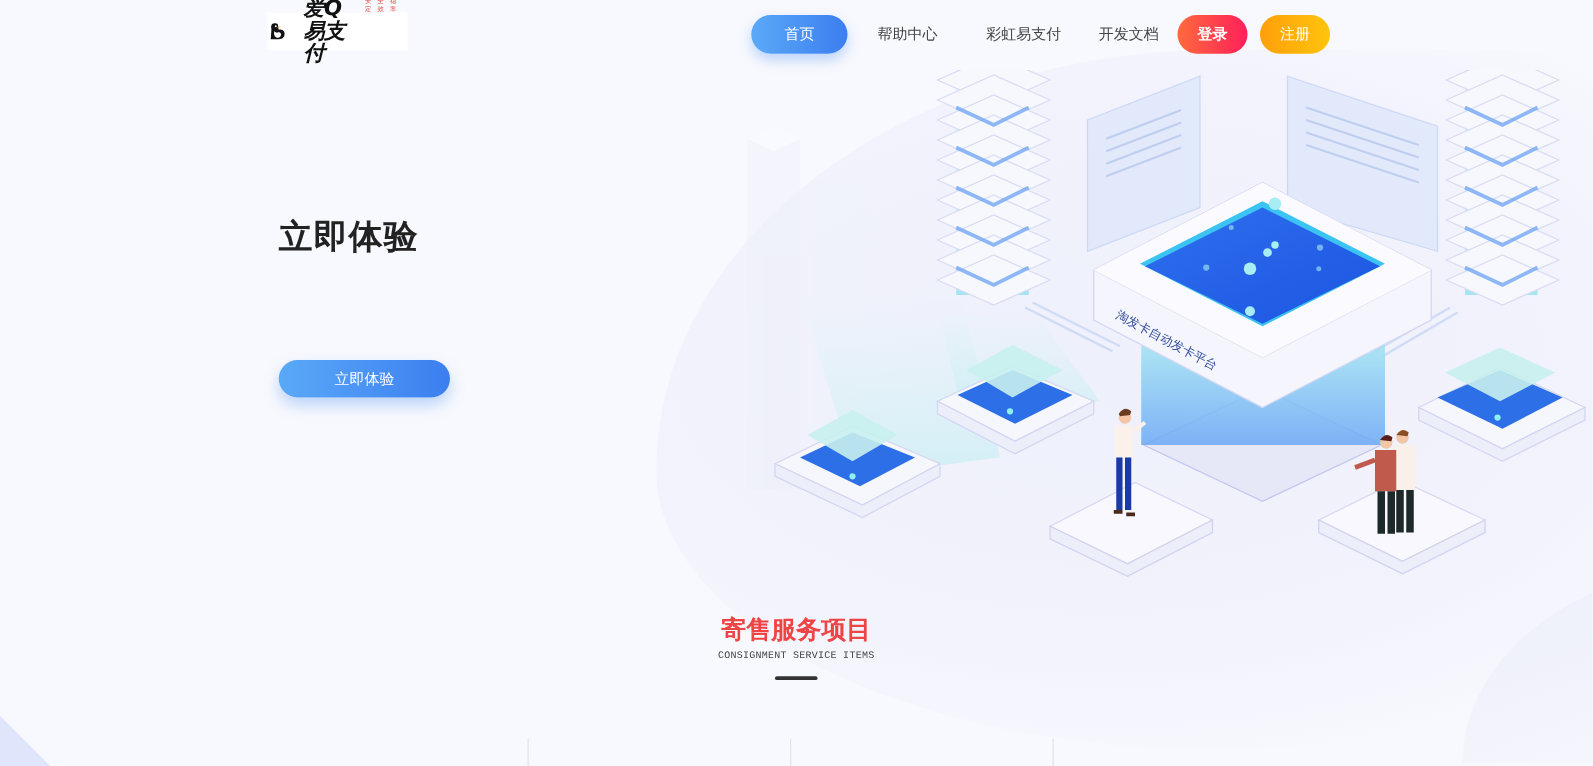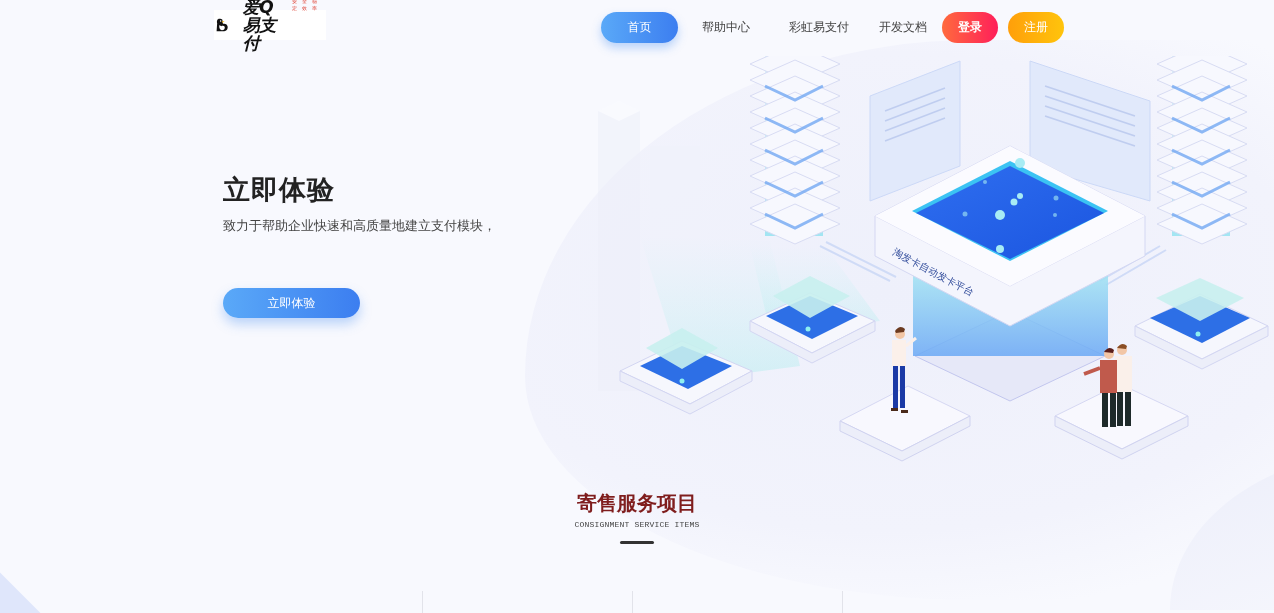--- a/index.html
+++ b/index.html
@@ -84,21 +84,21 @@
     border-radius: 15px; background: linear-gradient(90deg, #5aa9f8, #3c7ef0);
     box-shadow: 0 6px 12px rgba(70,140,240,0.35);
     color: #fff; font-size: 12px; display: flex; align-items: center; justify-content: center; cursor: pointer;
   }
 
   
   .illustration { position: absolute; left: 590px; top: 56px; width: 684px; height: 420px; z-index: 2; }
 
   
   .section { position: absolute; left: 0; top: 488px; width: 1274px; text-align: center; z-index: 4; }
-  .section-title { font-size: 20px; color: #7f1d1d; line-height: 30px; }
+  .section-title { font-size: 20px; color: #ef4444; line-height: 30px; }
   .section-sub { font-size: 8px; color: #444; letter-spacing: 0.2px; margin-top: 2px; font-family: Liberation Mono, monospace; }
   .section-bar { width: 34px; height: 3px; background: #333; border-radius: 2px; margin: 12px auto 0; }
 
   .divider { position: absolute; top: 591px; width: 1px; height: 22px; background: #e2e3ea; z-index: 4; }
 </style>
 </head>
 <body>
 
 <div class="bg-blob"></div>
 <div class="bg-curve"></div>
@@ -123,21 +123,20 @@
     <a class="nav-link nav-help">帮助中心</a>
     <a class="nav-link nav-test">彩虹易支付</a>
     <a class="nav-link nav-dev">开发文档</a>
     <a class="nav-btn nav-login">登录</a>
     <a class="nav-btn nav-register">注册</a>
   </nav>
 </div>
 
 <div class="hero">
   <h1 class="hero-title">立即体验</h1>
-  <p class="hero-desc">致力于帮助企业快速和高质量地建立支付模块，</p>
 </div>
 <a class="hero-cta">立即体验</a>
 
 <svg class="illustration" viewBox="0 0 684 420">
   <defs>
     <linearGradient id="cyanCol" x1="0" y1="0" x2="0" y2="1">
       <stop offset="0" stop-color="#c9f1f7" stop-opacity="0.6"></stop>
       <stop offset="1" stop-color="#8fe2f0" stop-opacity="0.8"></stop>
     </linearGradient>
     <linearGradient id="beam" x1="0" y1="0" x2="0" y2="1">

